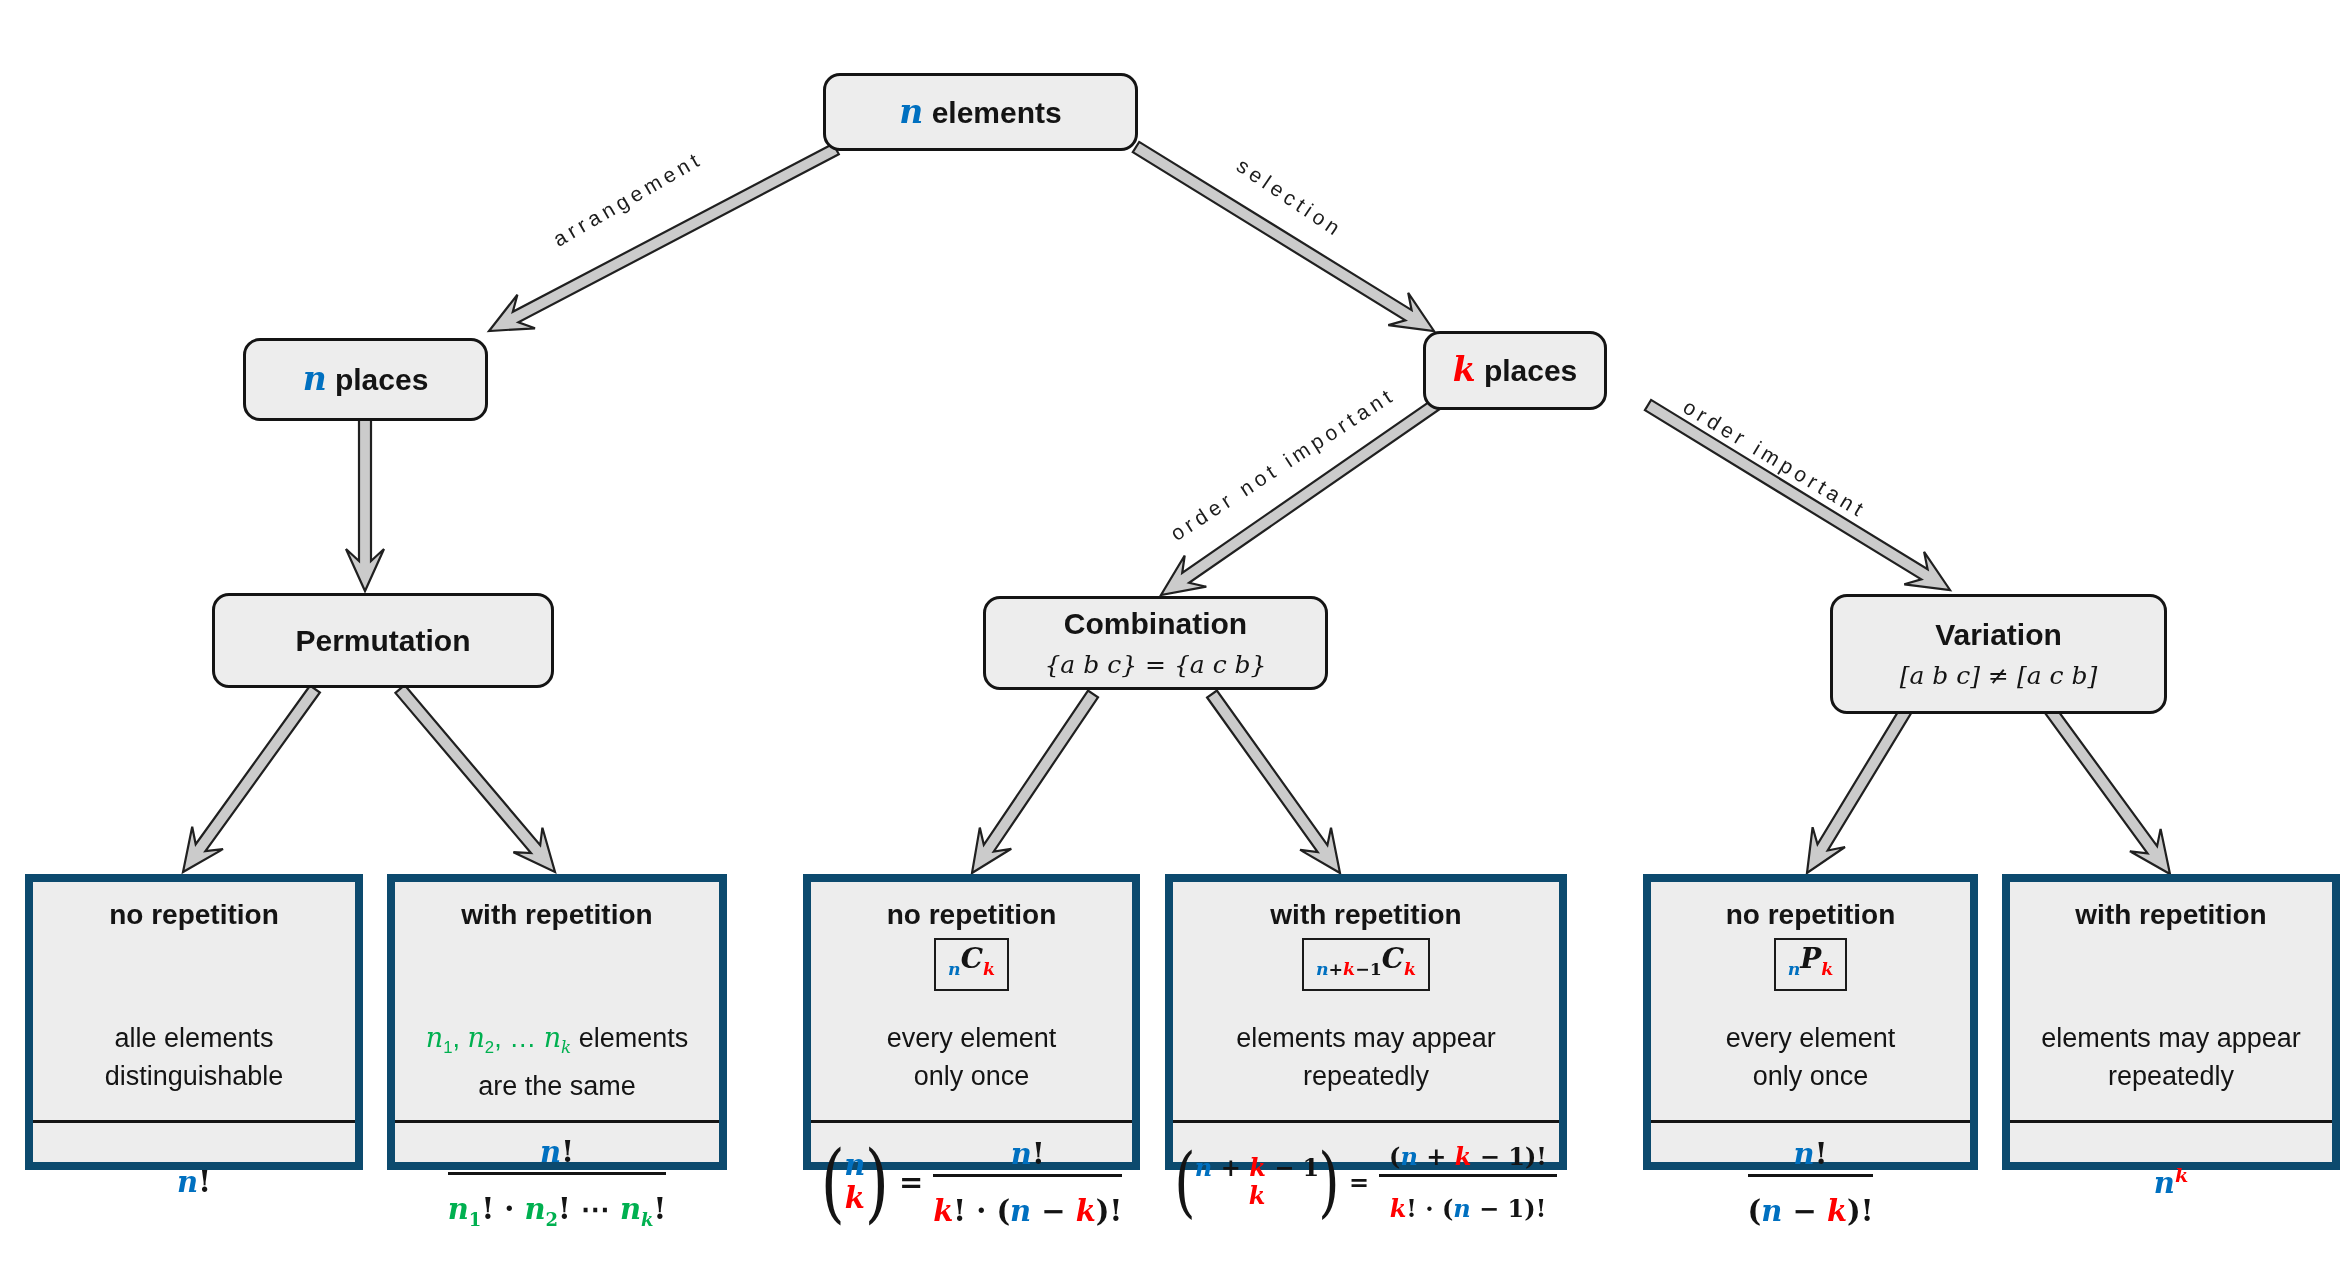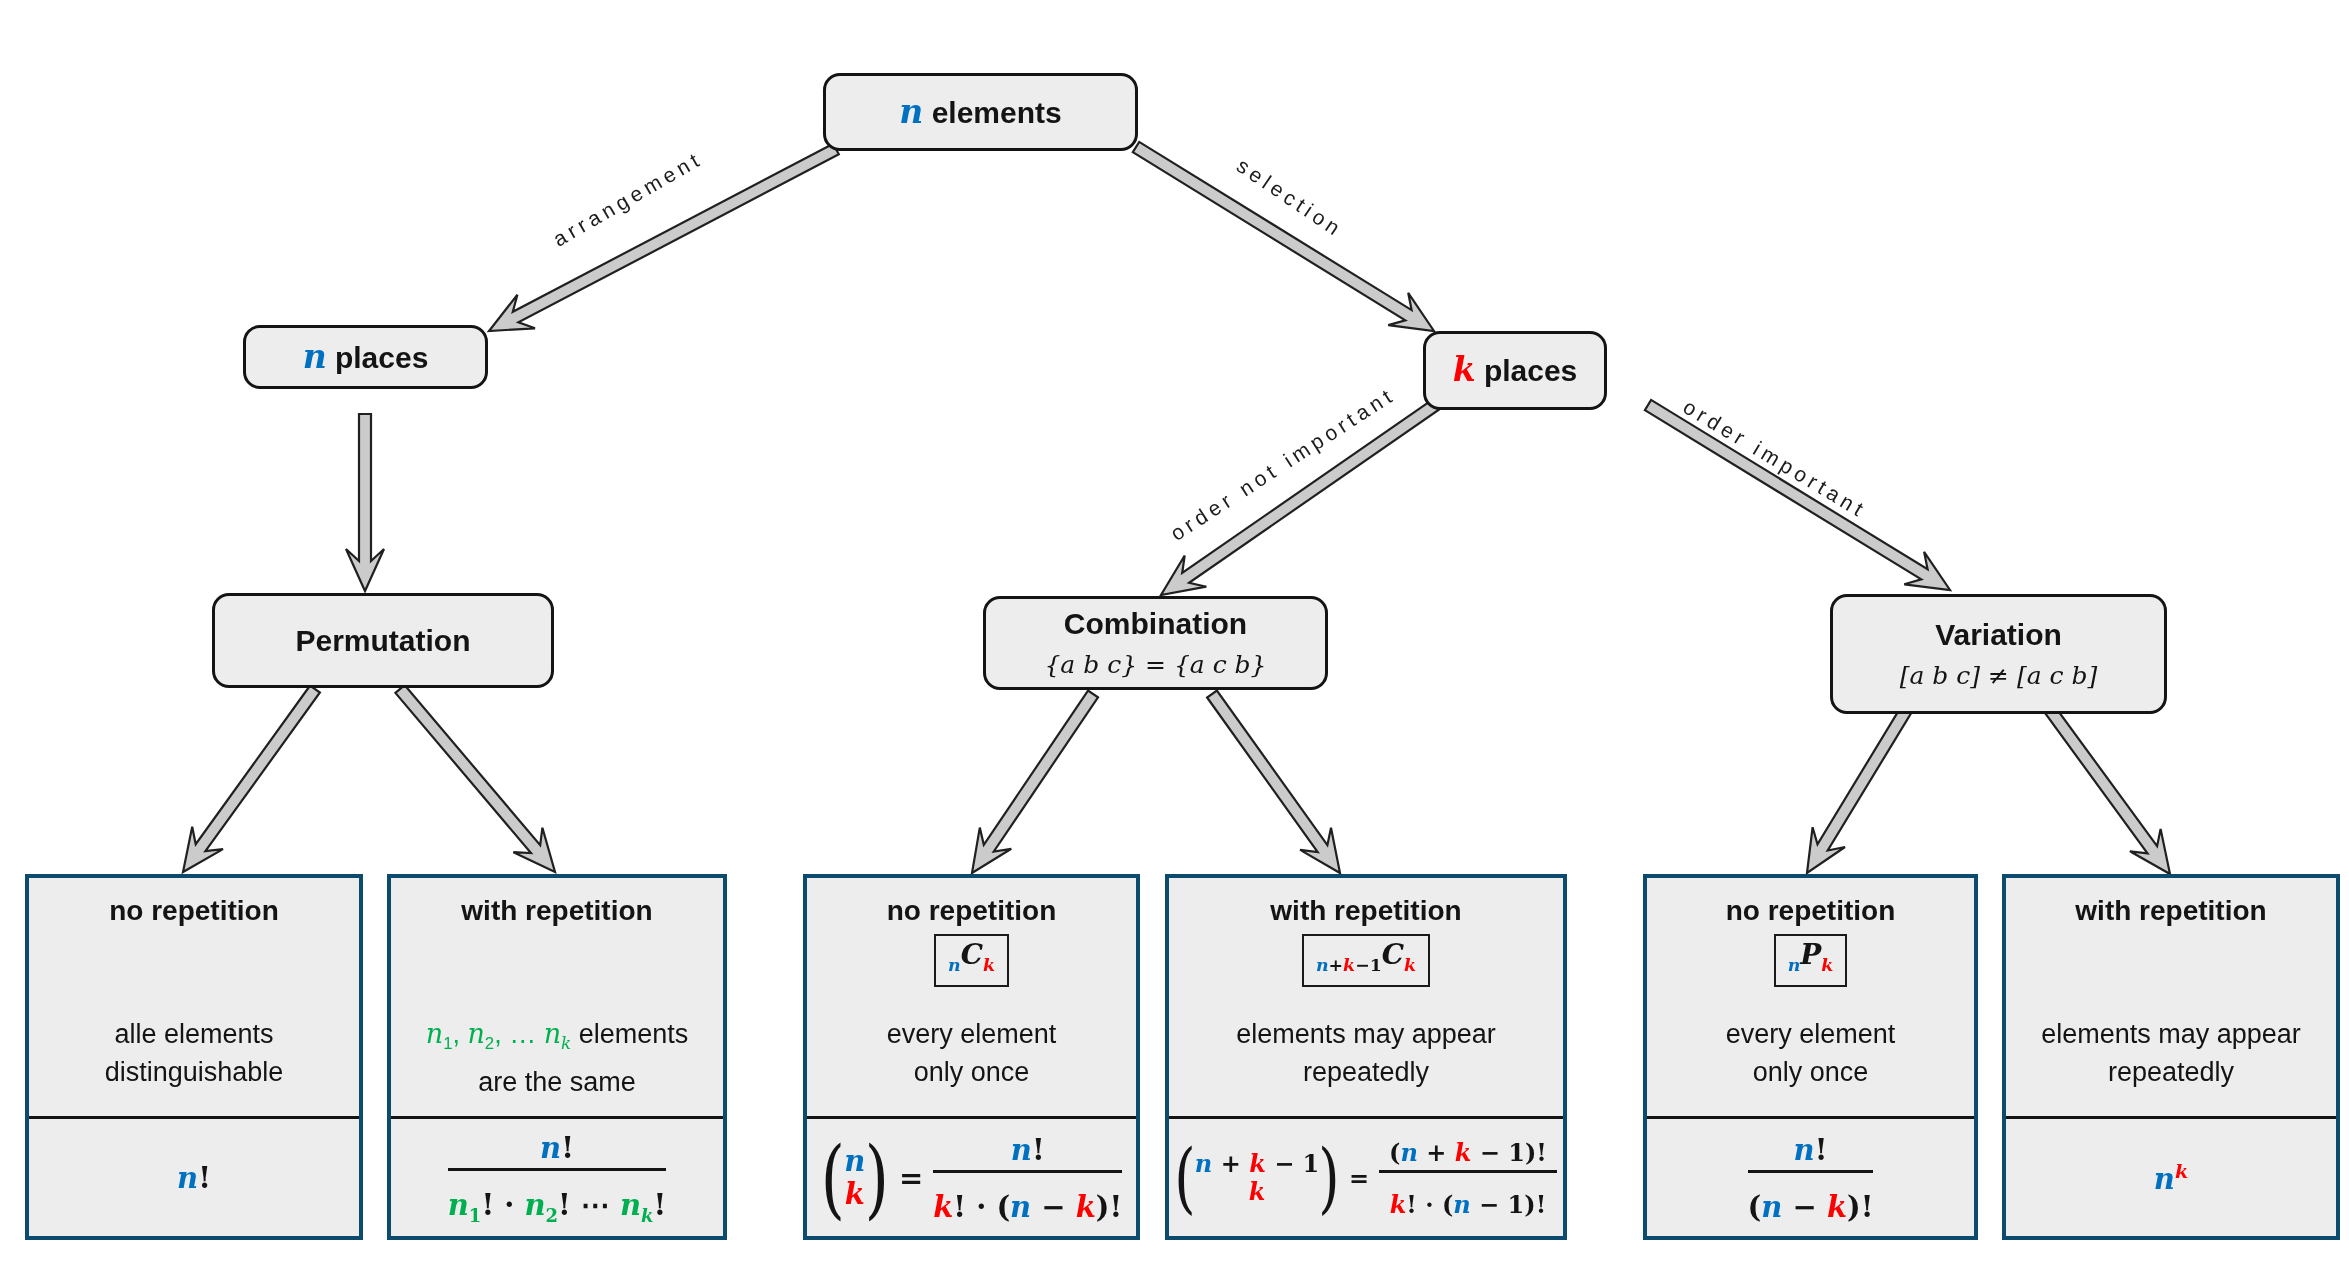--- a/index.html
+++ b/index.html
@@ -32,22 +32,22 @@
   .c-green{color:#00B050;}
 
   
   .edge-label{
     position:absolute;font-size:21px;letter-spacing:4.5px;color:#1c1c1c;
     white-space:nowrap;transform:translate(-50%,-50%) rotate(var(--r));
   }
 
   
   .leaf{
-    position:absolute;top:874px;height:366px;box-sizing:border-box;
-    background:#EDEDED;border:4px solid #0c4a6e;
+    position:absolute;top:874px;height:296px;box-sizing:border-box;
+    background:#EDEDED;border:8px solid #0c4a6e;
   }
   .leaf-top{position:relative;height:241px;box-sizing:border-box;border-bottom:3px solid #141414;}
   .leaf-title{text-align:center;font-weight:700;font-size:28px;padding-top:17px;}
   .symbol-row{text-align:center;margin-top:7px;}
   .symbol-box{
     display:inline-block;border:2px solid #1a1a1a;padding:0 12px 8px;
     font-weight:700;font-size:28px;font-family:"DejaVu Serif",serif;line-height:1.35;
   }
   .leaf-desc{position:absolute;left:0;right:0;top:137px;text-align:center;font-size:27px;line-height:38px;}
   .leaf-bottom{
@@ -88,21 +88,21 @@
 
   <div class="edge-label" style="left:628px;top:199px;--r:-30deg">arrangement</div>
   <div class="edge-label" style="left:1290px;top:198px;--r:34deg">selection</div>
   <div class="edge-label" style="left:1283px;top:464px;--r:-33deg">order not important</div>
   <div class="edge-label" style="left:1775px;top:459px;--r:31deg">order important</div>
 
   <div class="node" style="left:823px;top:73px;width:315px;height:78px">
     <div class="node-title"><span class="c-blue mi">n</span><span> elements</span></div>
   </div>
 
-  <div class="node" style="left:243px;top:325px;width:245px;height:64px">
+  <div class="node" style="left:243px;top:338px;width:245px;height:83px">
     <div class="node-title"><span class="c-blue mi">n</span><span> places</span></div>
   </div>
 
   <div class="node" style="left:1423px;top:331px;width:184px;height:79px">
     <div class="node-title"><span class="c-red mi">k</span><span> places</span></div>
   </div>
 
   <div class="node" style="left:212px;top:593px;width:342px;height:95px">
     <div class="node-title">Permutation</div>
   </div>

